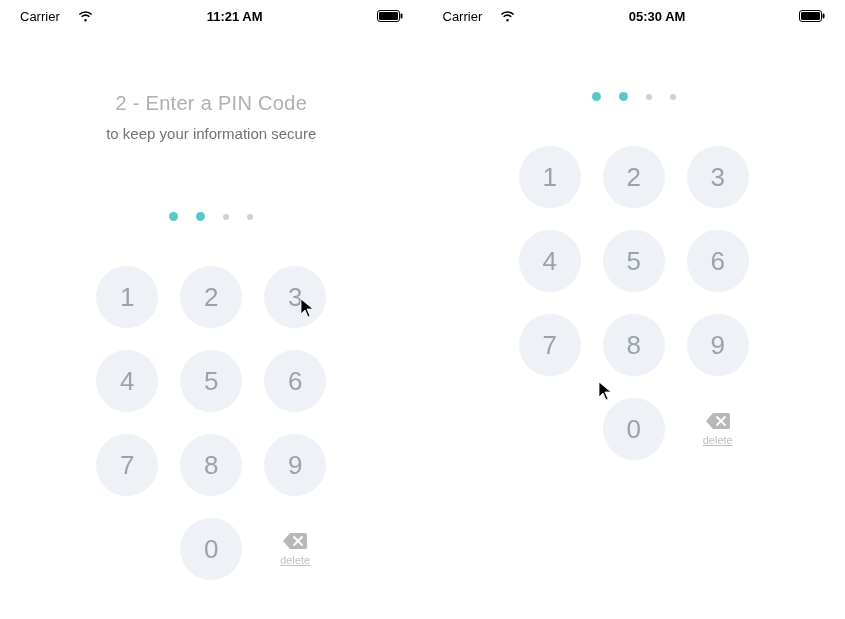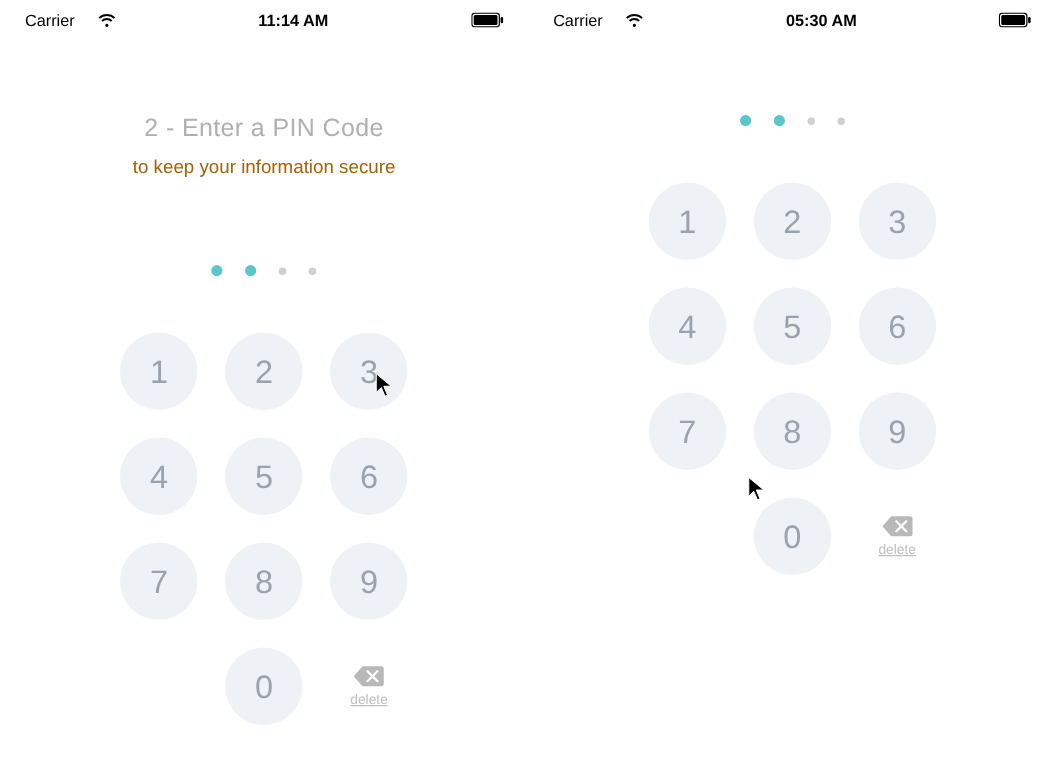--- a/index.html
+++ b/index.html
@@ -49,21 +49,21 @@
     .title {
       font-size: 20px;
       font-weight: 400;
       color: #b0b0b0;
       letter-spacing: 0.3px;
     }
     .subtitle {
       margin-top: 10px;
       font-size: 15px;
       font-weight: 400;
-      color: #a16207;
+      color: #737373;
     }
     .dots {
       margin-top: 60px;
       display: flex;
       gap: 18px;
       align-items: center;
       justify-content: center;
     }
     .dot {
       width: 6px;
@@ -125,21 +125,21 @@
 <body>
 
 <div class="phone">
   <div class="status-bar">
     <div class="status-left">
       <span>Carrier</span>
       <svg class="wifi-icon" width="15" height="11" viewBox="0 0 15 11">
           <path d="M7.5 10.5a1.3 1.3 0 100-2.6 1.3 1.3 0 000 2.6zM4.2 6.3a4.7 4.7 0 016.6 0l1.1-1.1a6.2 6.2 0 00-8.8 0l1.1 1.1zM1.9 4a8 8 0 0111.2 0l1.1-1.1a9.5 9.5 0 00-13.4 0L1.9 4z" fill="#000"></path>
         </svg>
     </div>
-    <span class="status-time">11:14 AM</span>
+    <span class="status-time">11:21 AM</span>
     <div class="battery">
       <svg class="battery-icon" width="26" height="12" viewBox="0 0 26 12">
           <rect x="0.5" y="0.5" width="22" height="11" rx="2.5" fill="none" stroke="#000" stroke-width="1"></rect>
           <rect x="2" y="2" width="19" height="8" rx="1.2" fill="#000"></rect>
           <rect x="23.5" y="3.5" width="2" height="5" rx="1" fill="#000"></rect>
         </svg>
     </div>
   </div>
 
   <div class="title-area">

